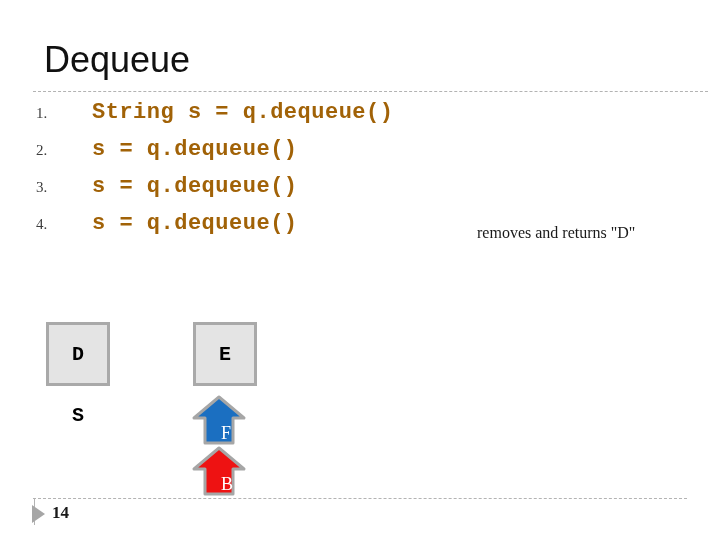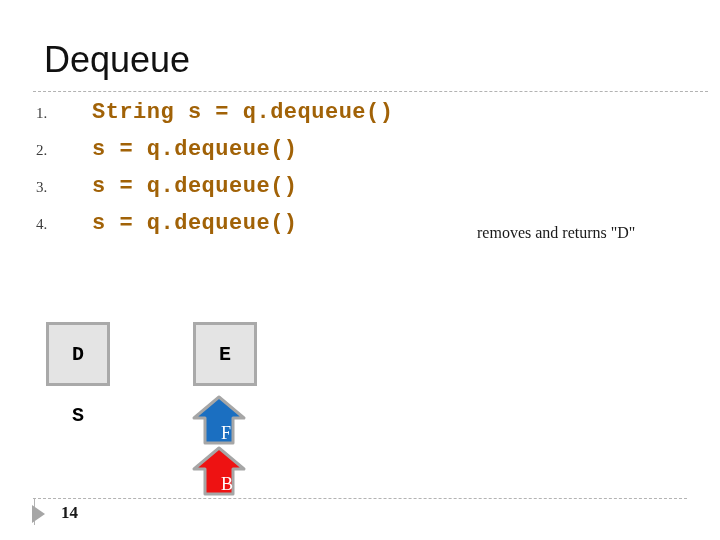--- a/index.html
+++ b/index.html
@@ -70,21 +70,21 @@
     position:absolute;left:34px;top:499px;width:1px;height:26px;
     background:#b3b3b3;
   }
   .footer-triangle{
     position:absolute;left:32px;top:505px;width:0;height:0;
     border-left:13px solid #a6a6a6;
     border-top:9px solid transparent;
     border-bottom:9px solid transparent;
   }
   .page-number{
-    position:absolute;left:61px;top:503px;
+    position:absolute;left:52px;top:503px;
     font-family:"Liberation Serif",serif;
     font-weight:bold;font-size:17px;color:#1a1a1a;
   }
 </style>
 </head>
 <body>
 
 <div class="slide">
 
   <div class="title">Dequeue</div>

